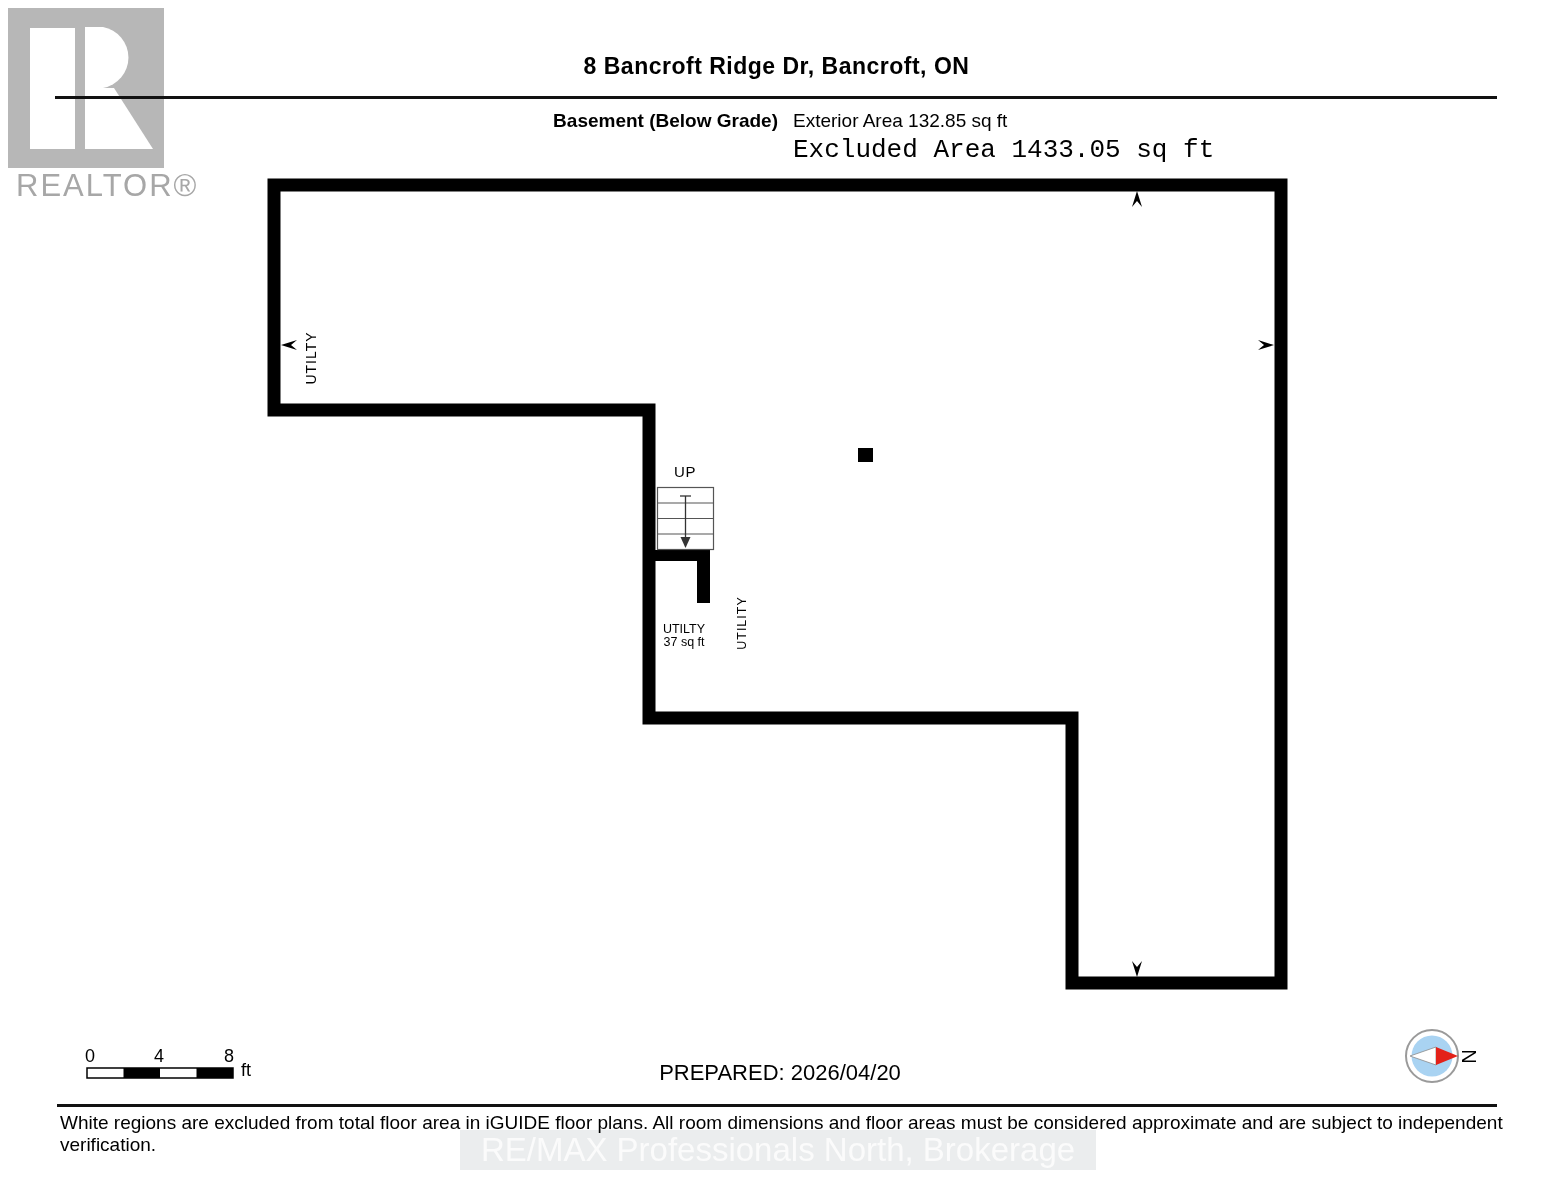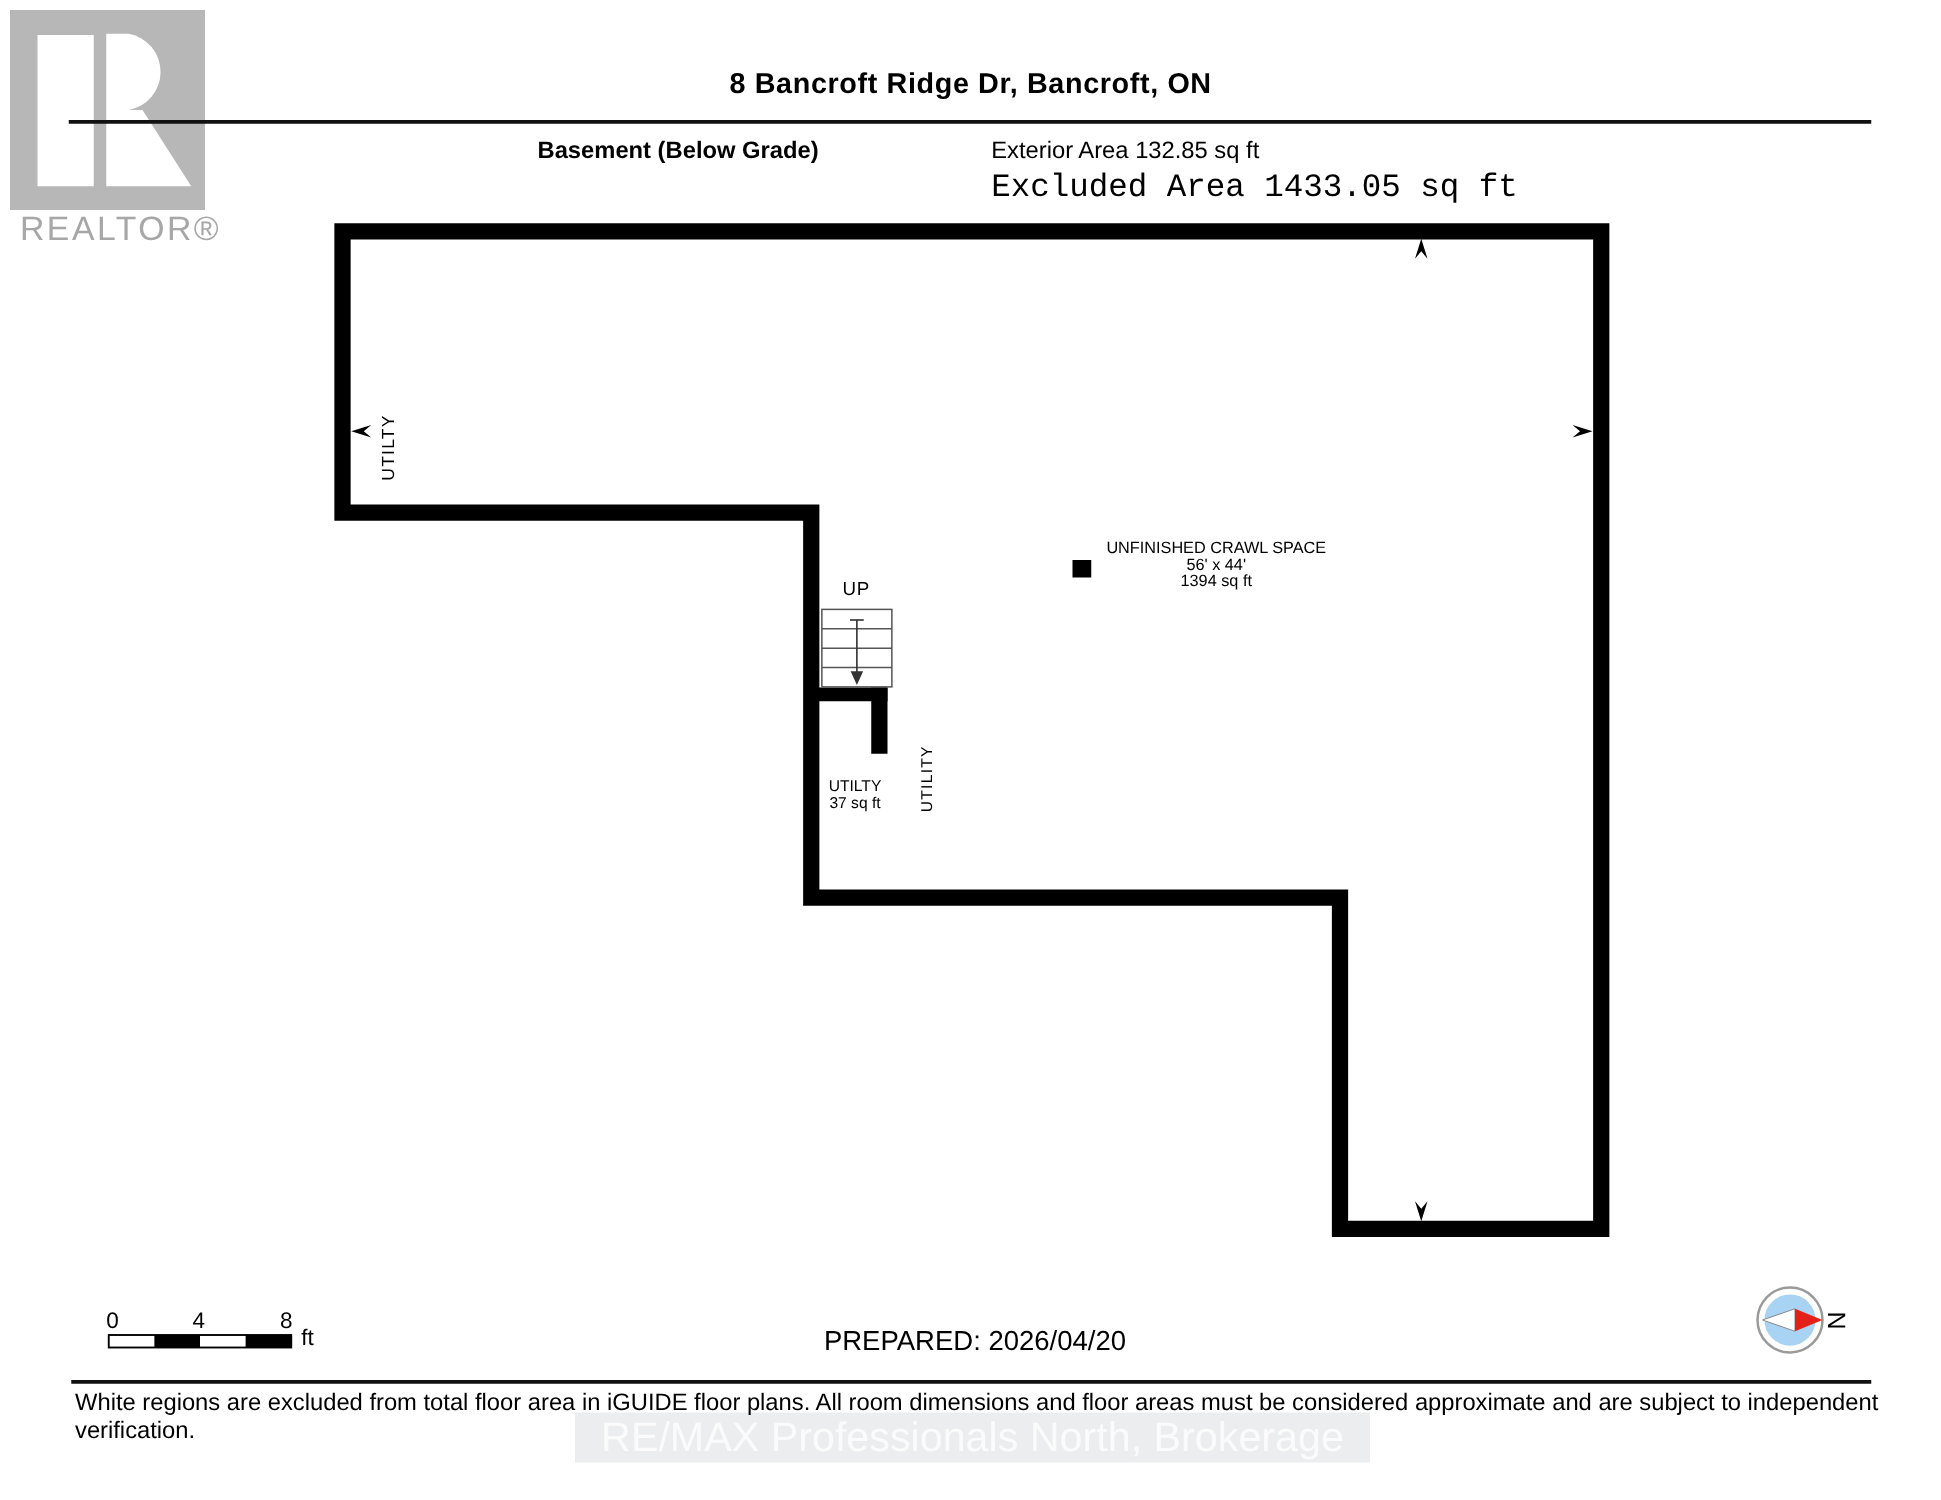--- a/index.html
+++ b/index.html
@@ -1,28 +1,28 @@
 <!DOCTYPE html>
 <html><head>
 <meta charset="utf-8">
 <style>
   html,body{margin:0;padding:0;background:#fff;}
   #page{position:relative;width:1553px;height:1200px;background:#ffffff;overflow:hidden;
         font-family:"Liberation Sans",sans-serif;color:#000;}
   .abs{position:absolute;}
   #plan-svg{position:absolute;left:0;top:0;}
   .title{top:53px;left:0;width:1553px;text-align:center;font-size:23px;font-weight:bold;letter-spacing:.5px;}
-  .floor-label{top:110px;left:430px;width:348px;text-align:left;font-size:19px;font-weight:bold;}
+  .floor-label{top:110px;left:430px;width:348px;text-align:right;font-size:19px;font-weight:bold;}
   .area-line1{top:110px;left:793px;font-size:19px;}
   .area-line2{top:135px;left:793px;font-size:26px;font-family:Liberation Mono, monospace;}
   .hdr-rule{top:96px;left:55px;width:1442px;height:3px;background:#111;}
   .ftr-rule{top:1104px;left:57px;width:1440px;height:3px;background:#111;}
 
   .logo-wrap{left:8px;top:8px;width:190px;}
-  .realtor-txt{top:168px;left:16px;font-size:27px;color:#a7a7a7;letter-spacing:2px;font-weight:400;}
+  .realtor-txt{top:168px;left:16px;font-size:31px;color:#a7a7a7;letter-spacing:2px;font-weight:400;}
 
   .room{white-space:nowrap;}
   .utilty{left:253px;top:350px;width:115px;text-align:center;font-size:14px;letter-spacing:1px;
           transform:rotate(-90deg);transform-origin:center;}
   .up{left:659px;top:463px;width:52px;text-align:center;font-size:15px;letter-spacing:.5px;}
   .crawl{left:853px;top:431px;width:240px;text-align:center;font-size:13px;line-height:13.5px;}
   .storage{left:634px;top:623px;width:100px;text-align:center;font-size:12.5px;line-height:13px;}
   .utility2{left:684px;top:616px;width:115px;text-align:center;font-size:12.5px;letter-spacing:1px;
           transform:rotate(-90deg);transform-origin:center;}
 
@@ -91,25 +91,20 @@
     <g>
       <circle cx="1432" cy="1056" r="26" fill="#ffffff" stroke="#9a9a9a" stroke-width="2"></circle>
       <circle cx="1432" cy="1056" r="20.5" fill="#a9d3f2"></circle>
       <polygon points="1410,1056 1436,1047 1436,1065" fill="#ffffff" stroke="#8a8a8a" stroke-width="0.8"></polygon>
       <polygon points="1436,1047 1458,1056 1436,1065" fill="#e32119"></polygon>
     </g>
   </svg>
 
   <div class="abs room utilty">UTILTY</div>
   <div class="abs room up">UP</div>
-  <div class="abs room crawl">
-    <div>UNFINISHED CRAWL SPACE</div>
-    <div>56' x 44'</div>
-    <div>1394 sq ft</div>
-  </div>
   <div class="abs room storage">
     <div>UTILTY</div>
     <div>37 sq ft</div>
   </div>
   <div class="abs room utility2">UTILITY</div>
 
   <div class="abs sb0">0</div>
   <div class="abs sb4">4</div>
   <div class="abs sb8">8</div>
   <div class="abs sbft">ft</div>

